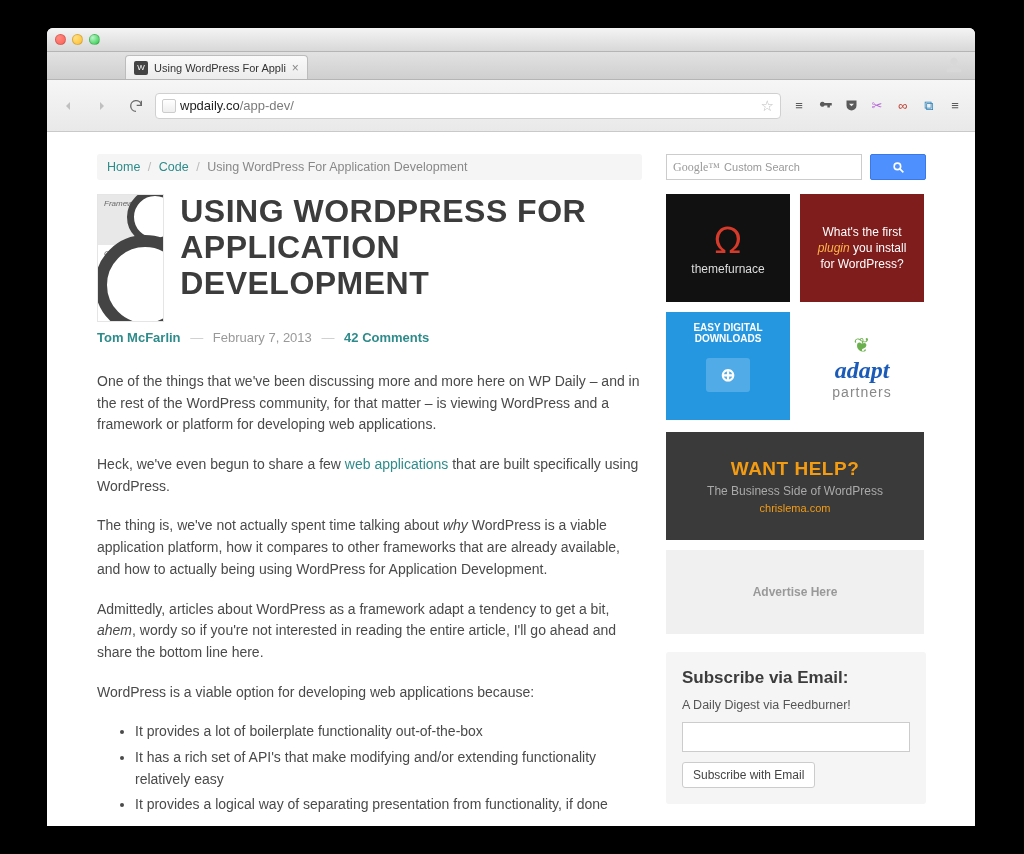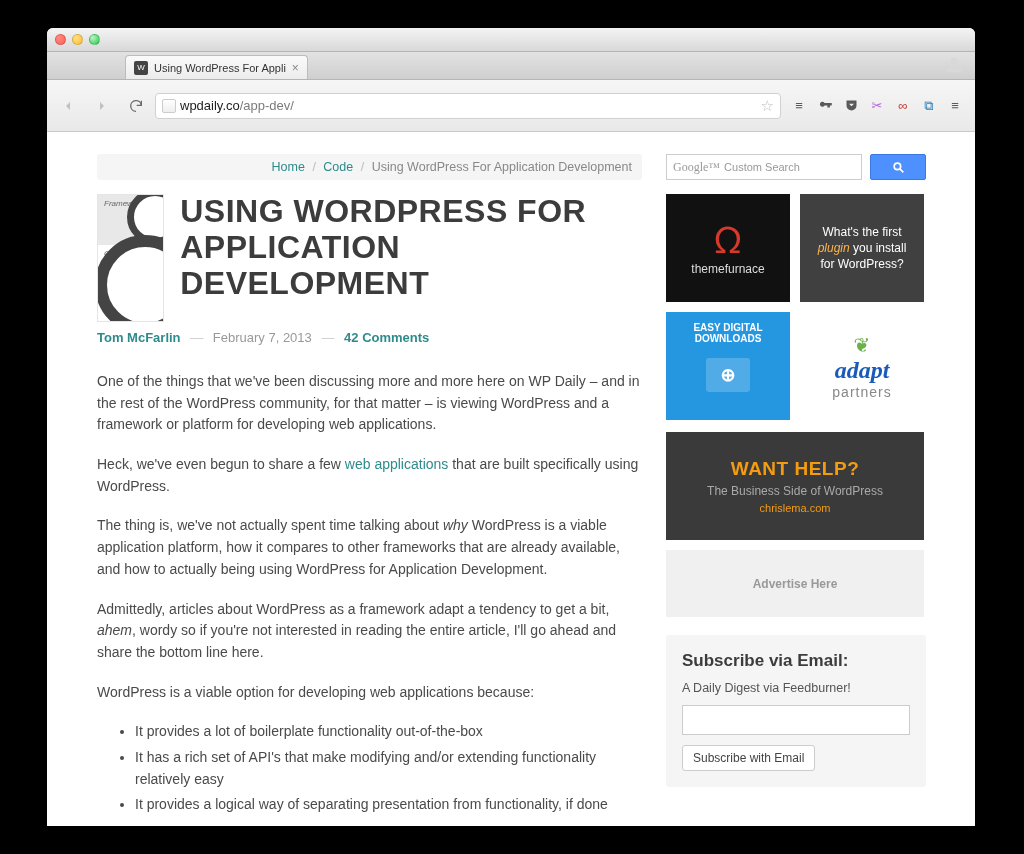--- a/index.html
+++ b/index.html
@@ -53,21 +53,20 @@
 
 
 .viewport { flex: 1; overflow: hidden; background: #fff; }
 .page { display: flex; padding: 22px 36px 0 50px; gap: 24px; }
 .main { width: 545px; }
 .sidebar { width: 260px; }
 
 .breadcrumb {
   background: #f5f5f5; padding: 6px 10px; font-size: 12.5px; color: #888;
   border-radius: 3px;
-  text-align: right;
 }
 .breadcrumb a { color: #2e8b8b; text-decoration: none; }
 .breadcrumb .sep { color: #bbb; padding: 0 4px; }
 
 .article-head { display: flex; gap: 16px; margin-top: 14px; }
 .thumb {
   width: 128px; height: 128px; border: 1px solid #e5e5e5; position: relative; overflow: hidden;
   background: #fff;
 }
 .thumb .band-top { height: 40%; background: #e8e8e8; display: flex; align-items: flex-start; padding: 4px 6px; position: relative; }
@@ -103,38 +102,38 @@
   width: 56px; height: 26px; background: #4d90fe; border: 1px solid #3b78e7;
   display: flex; align-items: center; justify-content: center; color: #fff; border-radius: 2px;
 }
 .searchbtn svg { width: 13px; height: 13px; }
 
 .adgrid { display: flex; flex-wrap: wrap; gap: 10px; margin-bottom: 12px; }
 .ad { width: 124px; height: 108px; display: flex; flex-direction: column; align-items: center; justify-content: center; color: #fff; font-size: 11px; text-align: center; padding: 6px; }
 .ad.tf { background: #111; }
 .ad.tf .flame { font-size: 36px; color: #d63a2a; }
 .ad.tf .brand { font-size: 12px; color: #ddd; }
-.ad.gray { background: #404040; font-size: 12px; line-height: 1.35; padding: 10px; }
+.ad.gray { background: #7f1d1d; font-size: 12px; line-height: 1.35; padding: 10px; }
 .ad.gray em { color: #ffb347; font-style: italic; }
 .ad.edd { background: #2596e0; font-size: 10px; font-weight: bold; justify-content: flex-start; padding-top: 10px; gap: 10px; }
 .ad.edd .box { width: 44px; height: 34px; background: rgba(255,255,255,0.2); border-radius: 3px; margin-top: 4px; display:flex; align-items:center; justify-content:center; font-size: 18px;}
 .ad.adapt { background: #fff; border: none; }
 .ad.adapt .logo { font-family: cursive; font-size: 24px; color: #1b5bb8; font-weight: bold; font-style: italic; }
 .ad.adapt .sub { font-size: 14px; color: #888; letter-spacing: 1px; }
 .ad.adapt .swirl { color: #6ab04c; font-size: 20px; }
 
 .bigad {
   width: 258px; height: 108px; background: #3a3a3a; display: flex; flex-direction: column;
   align-items: center; justify-content: center; color: #aaa; font-size: 12px; gap: 4px; margin-bottom: 10px;
 }
 .bigad .h { color: #f39c12; font-size: 19px; font-weight: 900; font-family: "Arial Black", Arial; letter-spacing: 0.5px; }
 .bigad .link { color: #f39c12; font-size: 11px; }
 
 .placeholder {
-  width: 258px; height: 67px; background: #f0f0f0; display: flex; align-items: center;
+  width: 258px; height: 84px; background: #f0f0f0; display: flex; align-items: center;
   justify-content: center; color: #999; font-size: 12px; font-weight: bold; margin-bottom: 18px;
 }
 
 .subscribe {
   background: #f5f5f5; padding: 16px; border-radius: 3px;
 }
 .subscribe h3 {
   font-family: "Arial Black", Arial; font-size: 17px; font-weight: 900; color: #3c3c3c;
   margin-bottom: 10px;
 }

